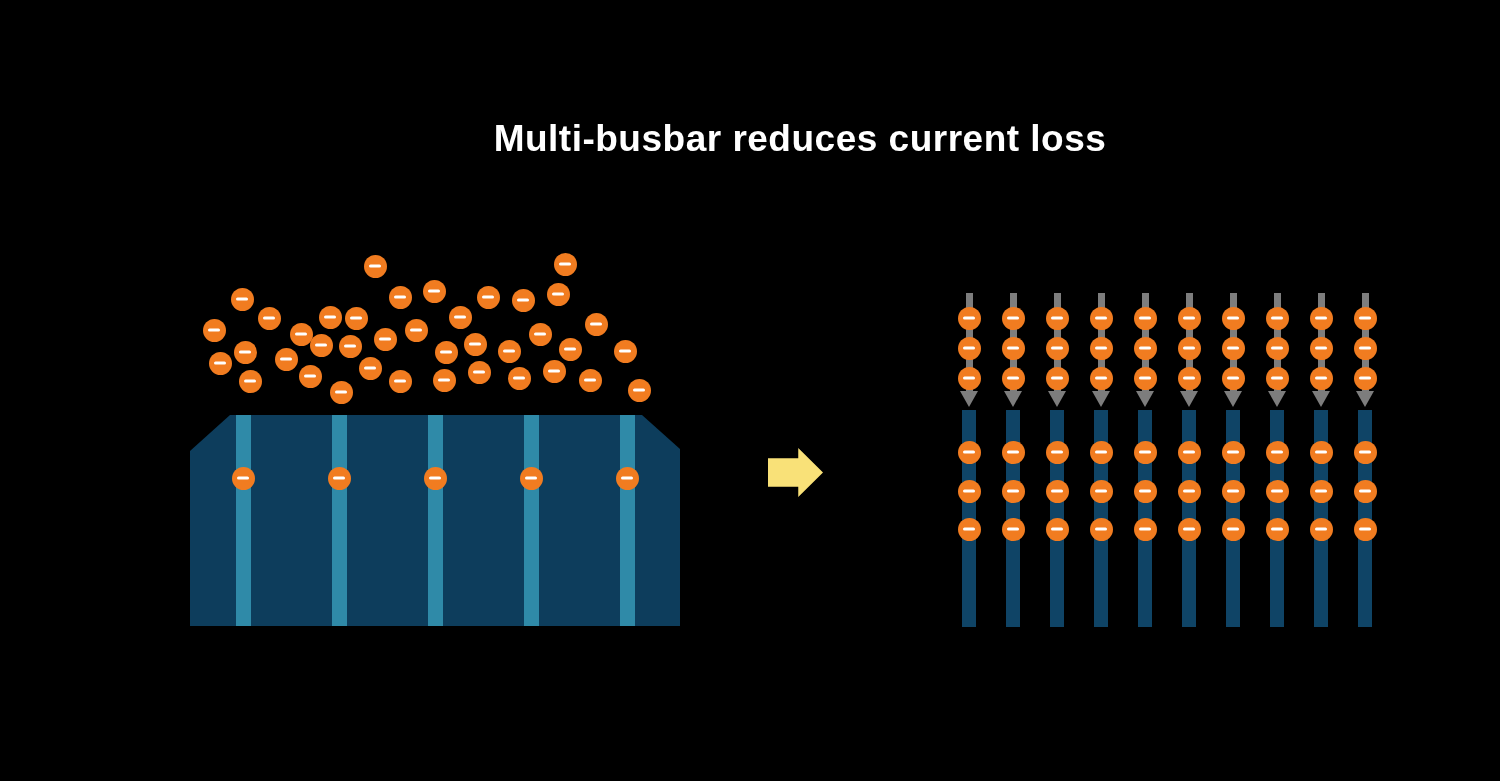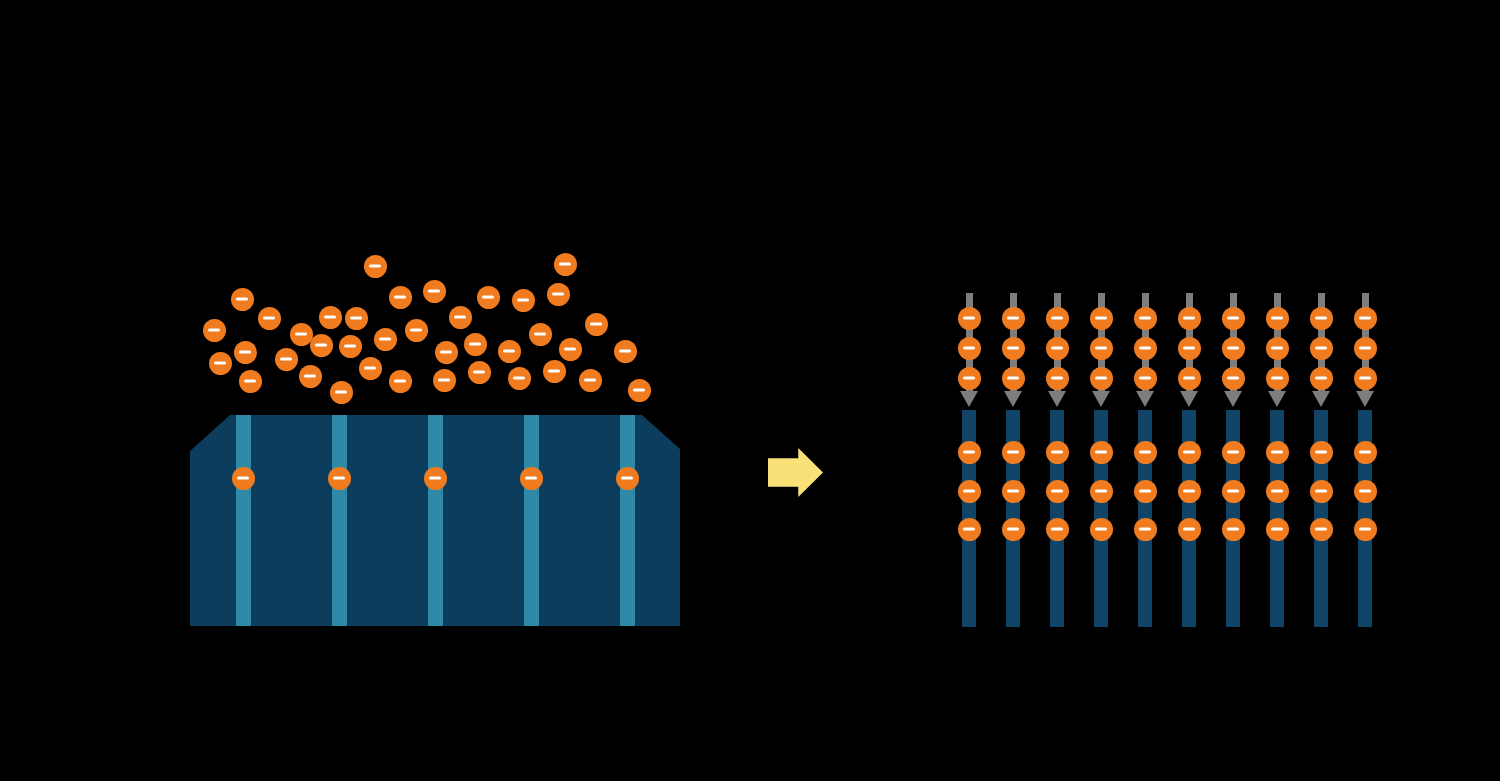--- a/index.html
+++ b/index.html
@@ -55,20 +55,21 @@
     height: 3px;
     border-radius: 2px;
     background: var(--electron-minus, #fff);
     transform: translate(-50%, -50%);
   }
 </style>
 </head>
 <body style="background: rgb(0, 0, 0);">
 
 <div class="canvas" id="canvas" style="--background: #000000; --title: #ffffff; --cell: #0d3d5c; --busbar-stripe: #2f8aa8; --bar: #0f4466; --electron: #f17c20; --electron-minus: #ffffff; --transition-arrow: #f9e178; --flow-arrow: #7d7d7d;">
+  <div class="title">Multi-busbar reduces current loss</div>
   <div class="cell" id="cell" style="left: 190px; top: 415px; width: 490px; height: 211px;">
       <div class="stripe" style="left: 45.5px; top: 0px; width: 15px; height: 100%;"></div>
       <div class="stripe" style="left: 141.5px; top: 0px; width: 15px; height: 100%;"></div>
       <div class="stripe" style="left: 237.5px; top: 0px; width: 15px; height: 100%;"></div>
       <div class="stripe" style="left: 333.5px; top: 0px; width: 15px; height: 100%;"></div>
       <div class="stripe" style="left: 429.5px; top: 0px; width: 15px; height: 100%;"></div>
     </div>
   <div class="transition-arrow" id="transition-arrow" style="left: 768px; top: 448px; width: 55px; height: 49px;"></div>
 <div class="electron" style="left: 363.5px; top: 254.5px; width: 23px; height: 23px;"></div>
     <div class="electron" style="left: 553.5px; top: 252.5px; width: 23px; height: 23px;"></div>

